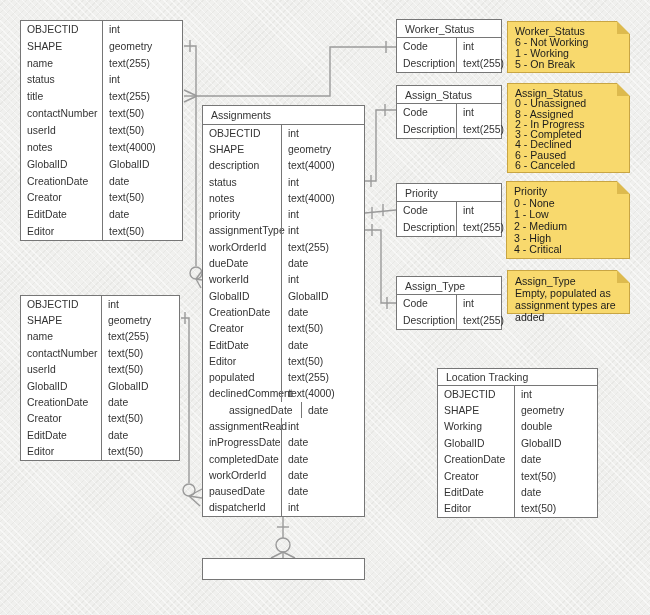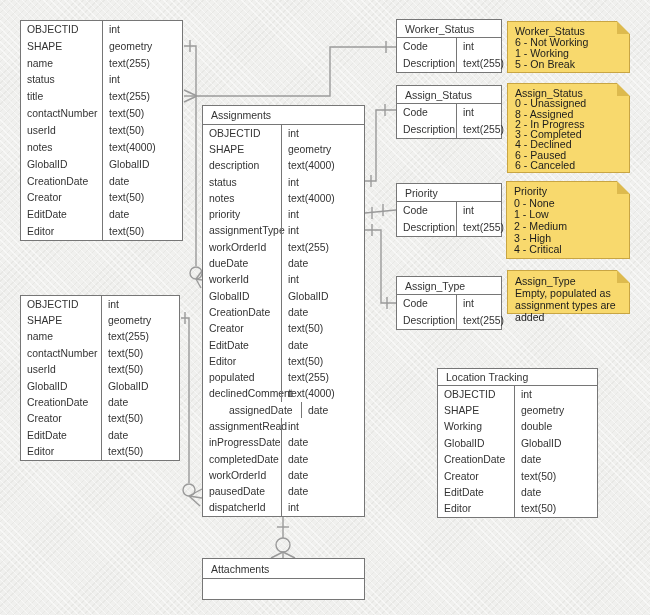--- a/index.html
+++ b/index.html
@@ -360,21 +360,20 @@
         <div class="entity-row" style="height: 16.4px;">
           <div class="cell name" style="width: 76px; flex: 0 0 auto;">EditDate</div>
           <div class="cell type" style="flex: 1 1 0%;">date</div>
         </div>
         <div class="entity-row" style="height: 16.4px;">
           <div class="cell name" style="width: 76px; flex: 0 0 auto;">Editor</div>
           <div class="cell type" style="flex: 1 1 0%;">text(50)</div>
         </div>
       </div>
       <div class="entity" style="left: 202px; top: 558px; width: 163px;">
-        <div class="entity-title" style="height: 20px;">Attachments</div>
         <div class="entity-row" style="height: 20px;">
           <div class="cell name" style="flex: 1 1 0%;"></div>
         </div>
       </div>
     </div>
   <div id="notes">
       <div class="note" style="left: 507px; top: 21px; width: 123px; height: 52px; background: rgb(248, 217, 109); border: 1px solid rgb(200, 165, 67); line-height: 11px;">
         <div class="fold" style="border-color: rgb(240, 240, 238) rgb(240, 240, 238) rgb(221, 186, 78) rgb(221, 186, 78);"></div>
         <div>Worker_Status</div>
         <div>6 - Not Working</div>

